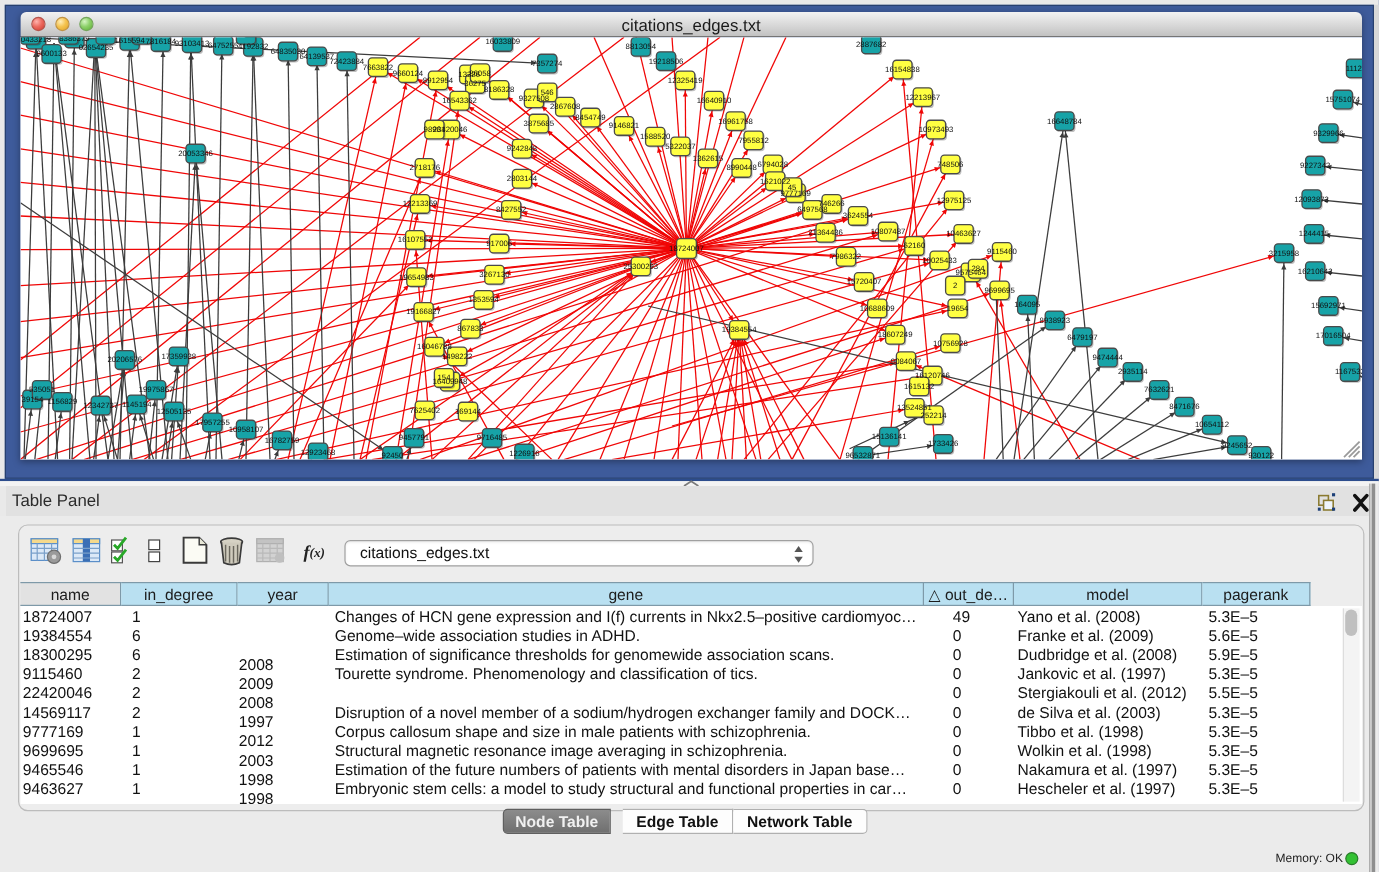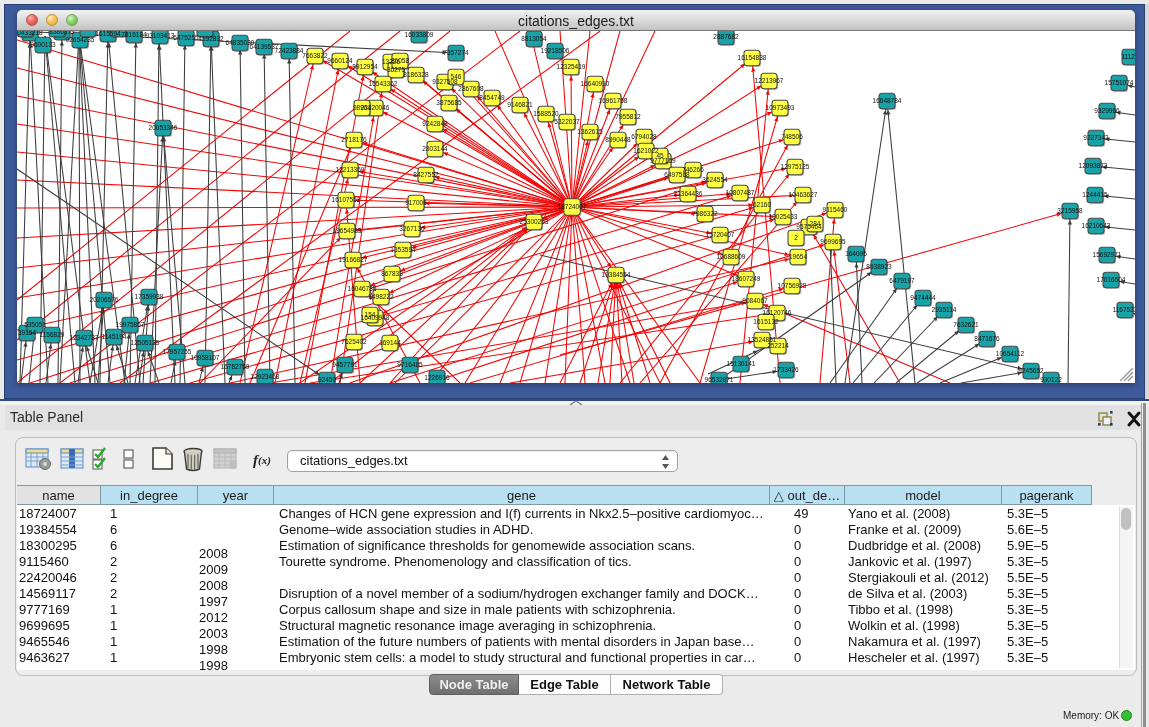--- a/index.html
+++ b/index.html
@@ -44,21 +44,21 @@
 .c2 { position:absolute; left:182px;margin-top:40px; }
 .c3 { position:absolute; left:262px; width:488px; overflow:hidden; }
 .c4 { position:absolute; left:757px;margin-left:20px; }
 .c5 { position:absolute; left:831px; }
 .c6 { position:absolute; left:990px; }
 
 #sbar { left:1119px; top:507px; width:14px; height:161px; background:#f4f4f4; border-left:1px solid #ddd;}
 #sthumb { left:1121px; top:508px; width:10px; height:22px; background:#c0c0c0; border-radius:5px; }
 
 .tab { top:674px; height:21px; font-size:13px; font-weight:bold; text-align:center; line-height:20px; }
-#tab1 { left:429px; width:90px; background:linear-gradient(#8c8c8c,#6f6f6f); color:#f0f0f0;
+#tab1 { left:419px; width:90px; background:linear-gradient(#8c8c8c,#6f6f6f); color:#f0f0f0;
   border:1px solid #5f5f5f; border-radius:4px 0 0 4px;text-align:center; }
 #tab2 { left:519px; width:92px; background:#fdfdfd; color:#111; border:1px solid #b0b0b0; border-left:none; }
 #tab3 { left:611px; width:112px; background:#fdfdfd; color:#111; border:1px solid #b0b0b0; border-left:none; border-radius:0 4px 4px 0; }
 #memtxt { left:1063px; top:710px; font-size:10px; color:#222; }
 #memdot { left:1121px; top:710px; width:11px; height:11px; border-radius:50%;
   background:#33c133; border:1px solid #2a7b2a; }
 
 #dropdown { left:287px; top:450px; width:391px; height:22px; background:#ffffff;
   border:1px solid #a0a0a0; border-radius:5px; font-size:13px; color:#111;
   line-height:20px; padding-left:12px; box-shadow:inset 0 1px 2px rgba(0,0,0,0.08); }

